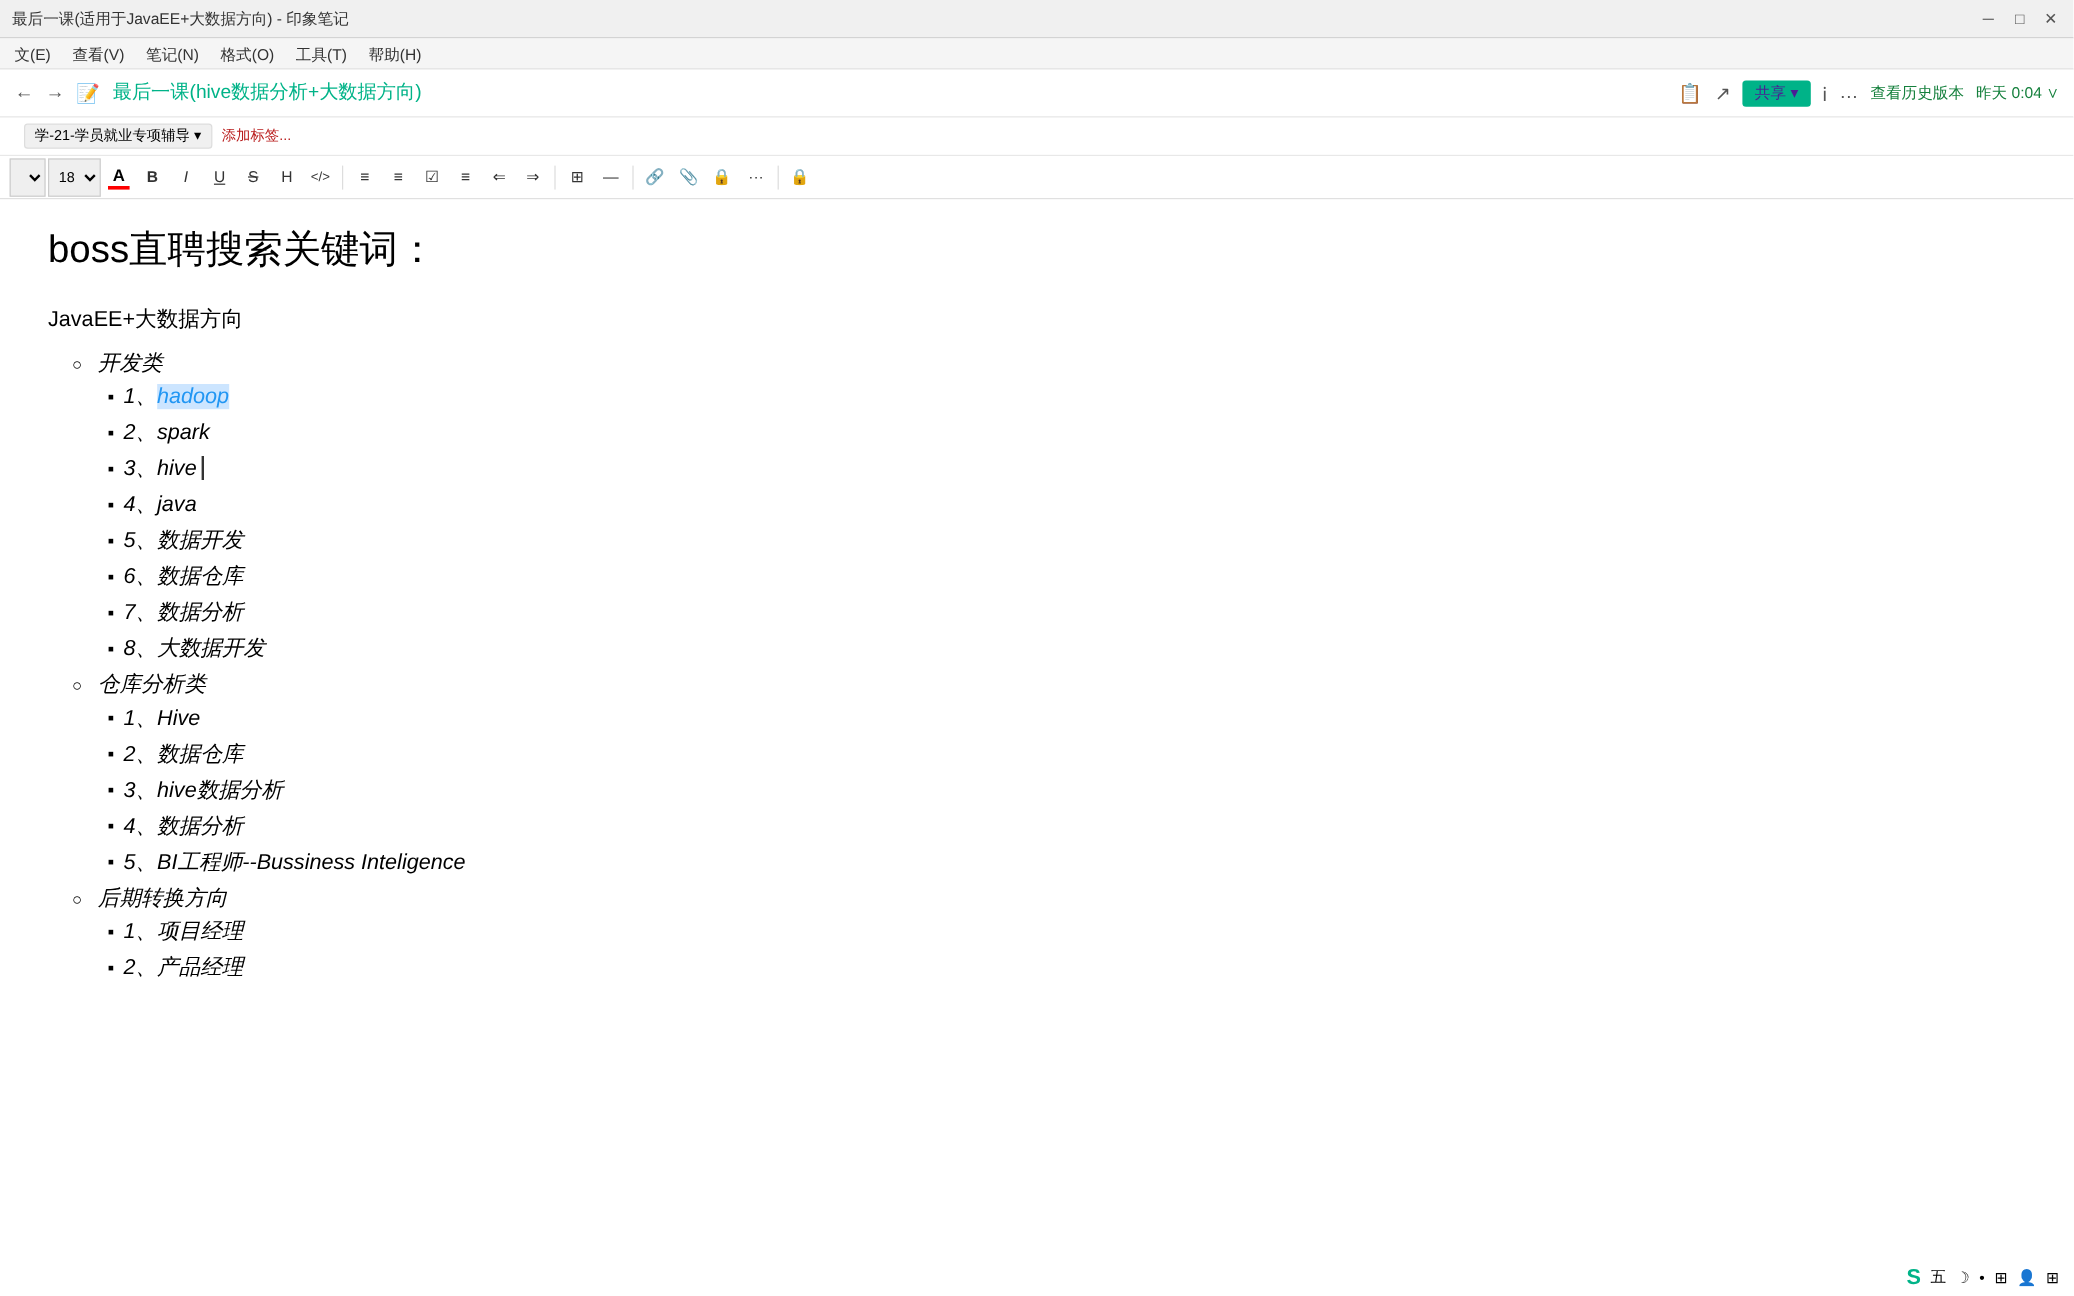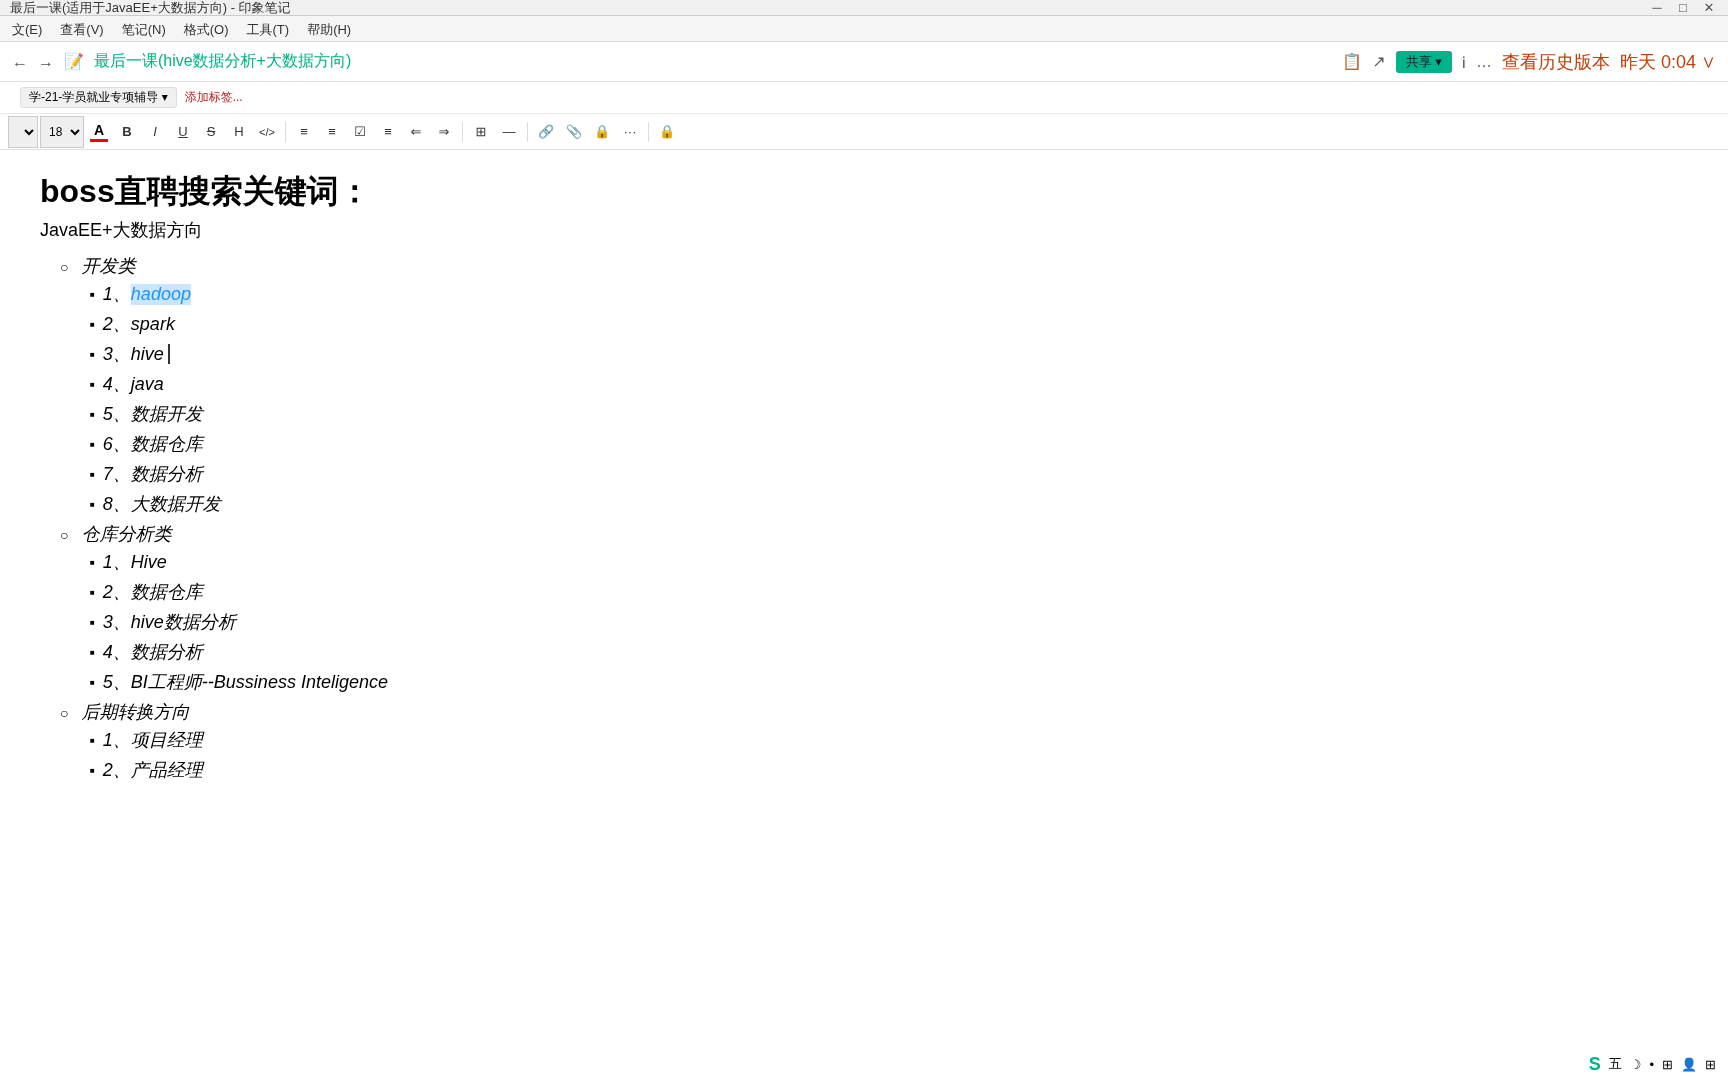--- a/index.html
+++ b/index.html
@@ -9,21 +9,21 @@
       font-size: 14px;
       color: #000;
       overflow: hidden;
       width: 1728px;
       height: 1080px;
     }
 
     
     .title-bar {
       background: #f0f0f0;
-      height: 16px;
+      height: 32px;
       display: flex;
       align-items: center;
       padding: 0 10px;
       border-bottom: 1px solid #ccc;
       justify-content: space-between;
     }
     .title-bar-title {
       font-size: 13px;
       color: #333;
     }
@@ -160,22 +160,22 @@
     
     .content-area {
       padding: 20px 40px;
       overflow-y: auto;
       height: calc(1080px - 32px - 26px - 40px - 32px - 36px);
       position: relative;
     }
 
     .main-title {
       font-size: 32px;
-      font-weight: bold;
-      margin-bottom: 4px;
+      font-weight: normal;
+      margin-bottom: 24px;
       color: #000;
     }
 
     .subtitle {
       font-size: 18px;
       margin-bottom: 12px;
       color: #000;
     }
 
     .section-list {
@@ -249,31 +249,31 @@
       gap: 10px;
     }
     .icon-btn {
       font-size: 16px;
       cursor: pointer;
       color: #555;
     }
 
     .share-btn {
       background: #00b388;
-      color: #0f172a;
+      color: #4c1d95;
       border: none;
       border-radius: 3px;
       padding: 2px 10px;
       font-size: 13px;
       cursor: pointer;
     }
 
     .history-text {
-      font-size: 18px;
-      color: #c2410c;
+      font-size: 13px;
+      color: #15803d;
     }
   </style>
 </head>
 <body>
 
 <div class="title-bar">
   <span class="title-bar-title">最后一课(适用于JavaEE+大数据方向) - 印象笔记</span>
   <div class="title-bar-controls">
     <div class="title-bar-btn">─</div>
     <div class="title-bar-btn">□</div>

